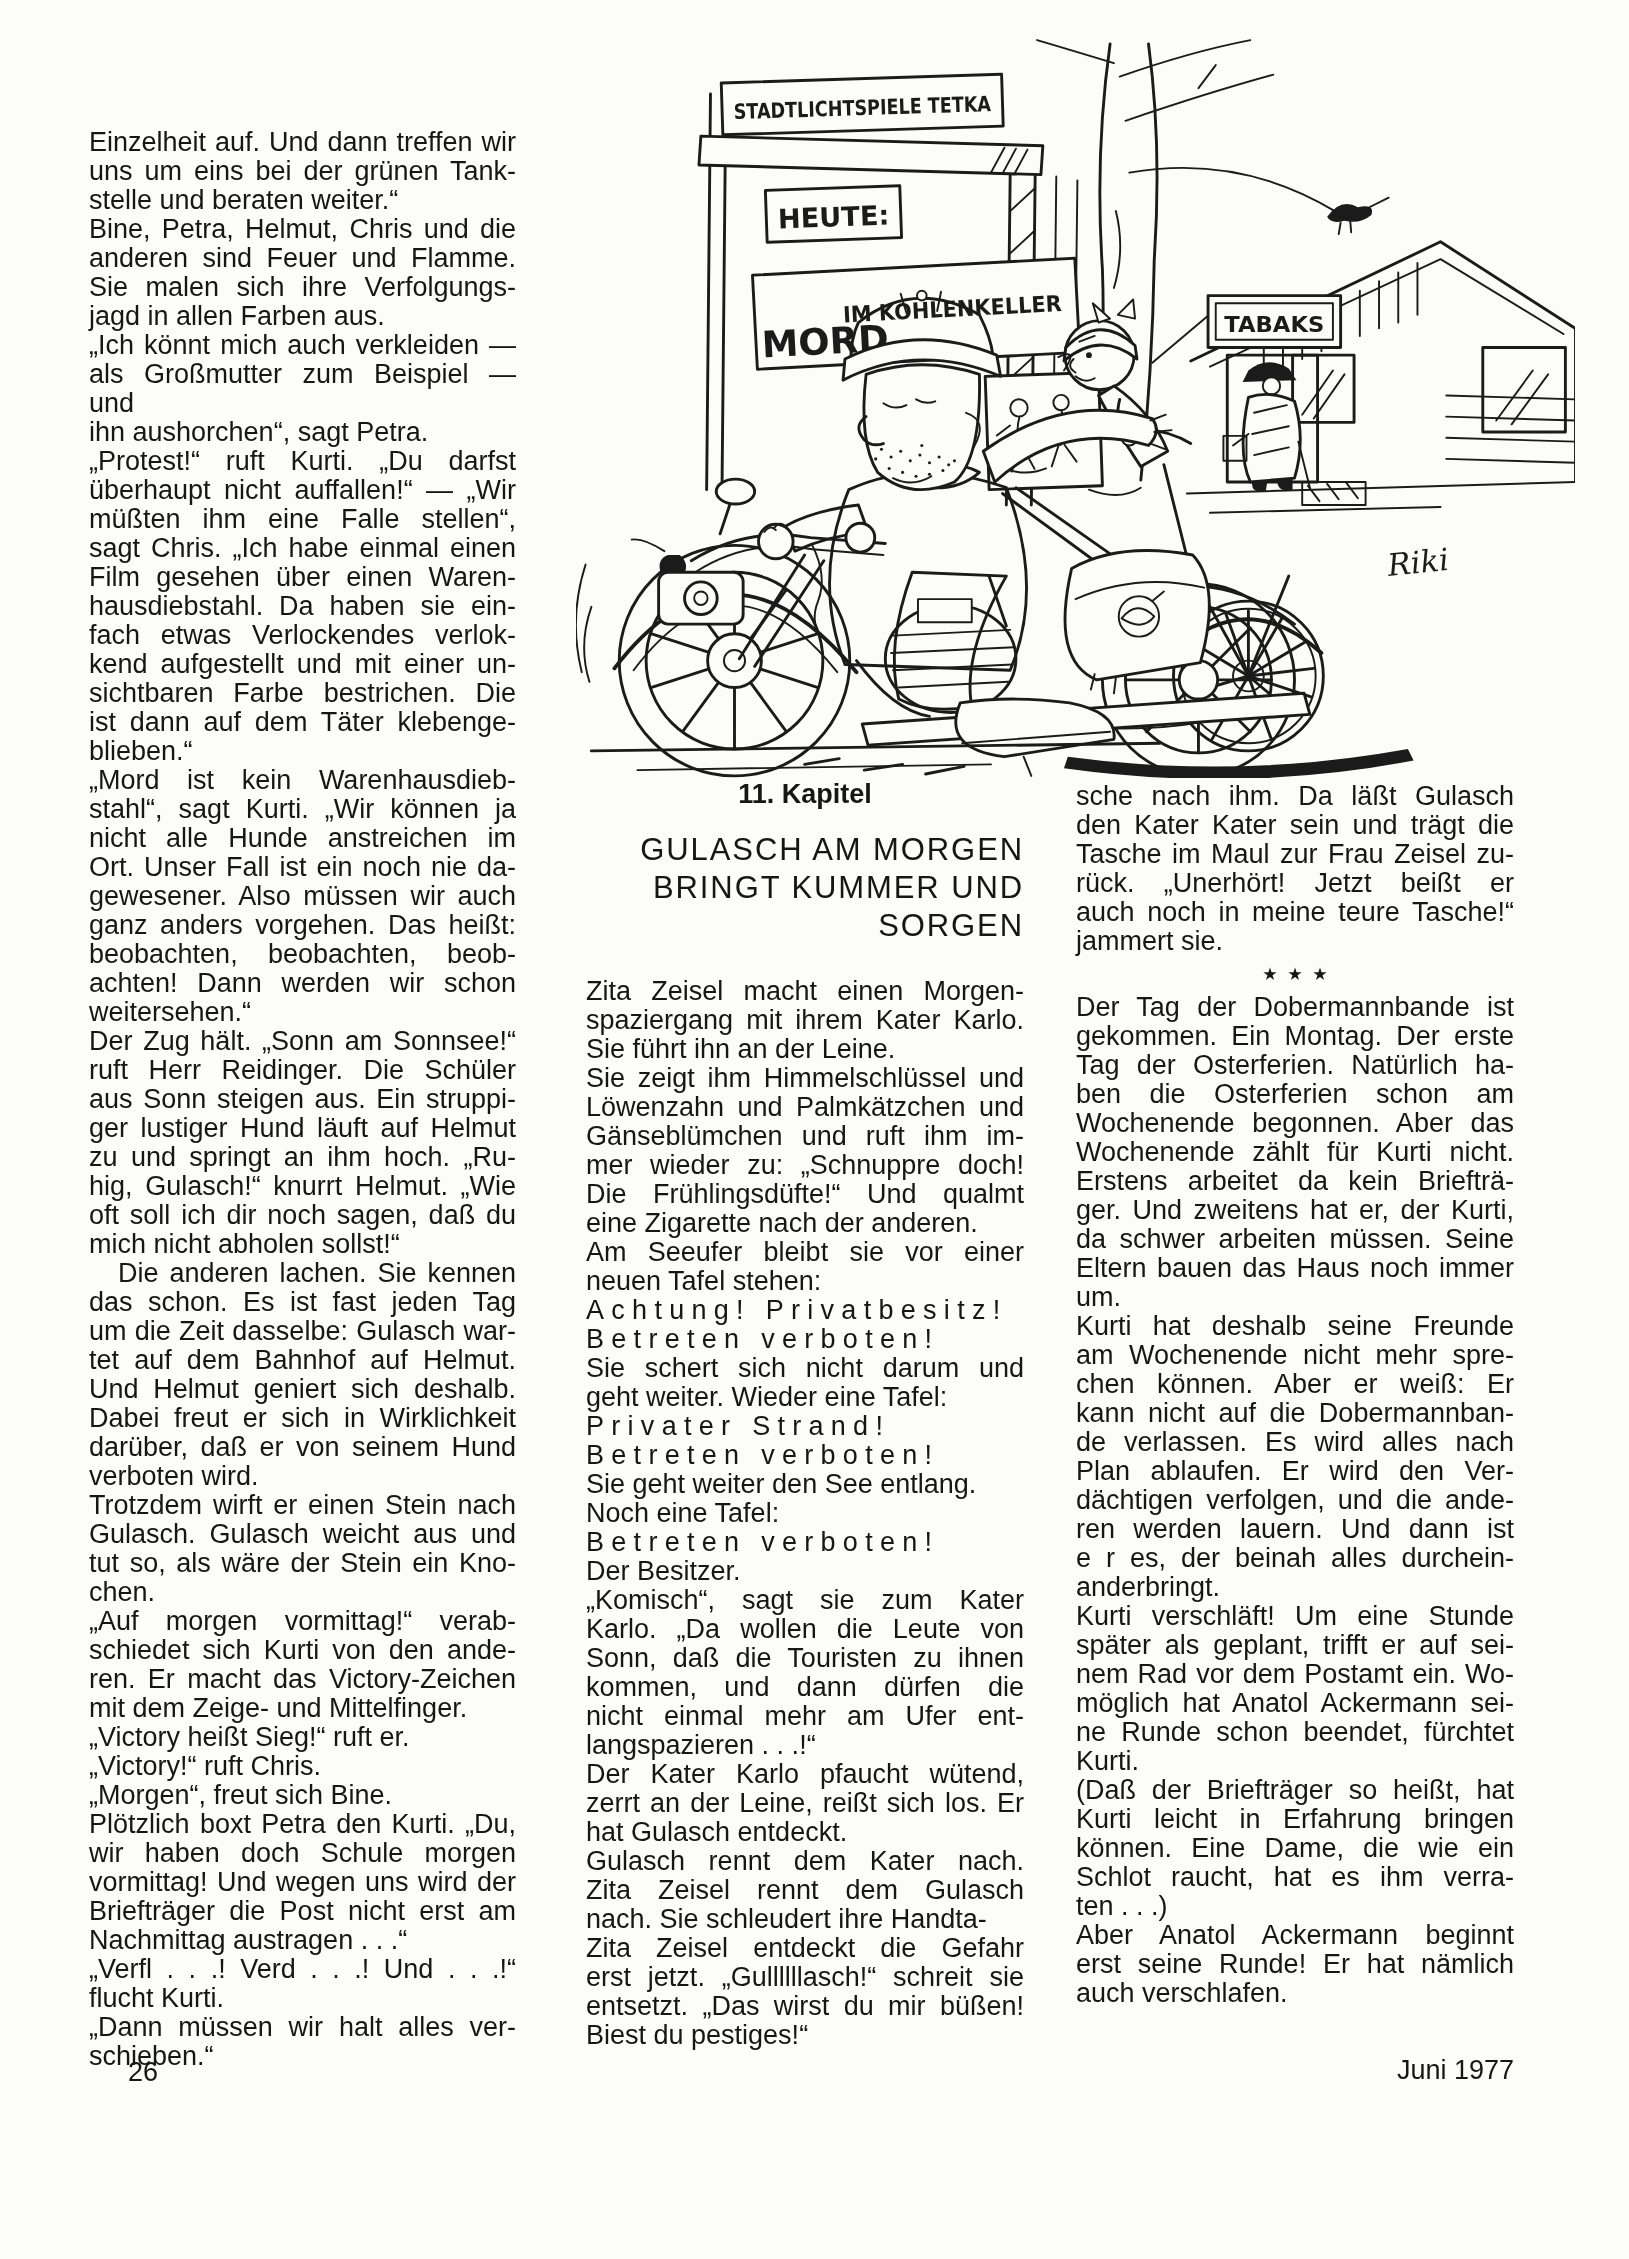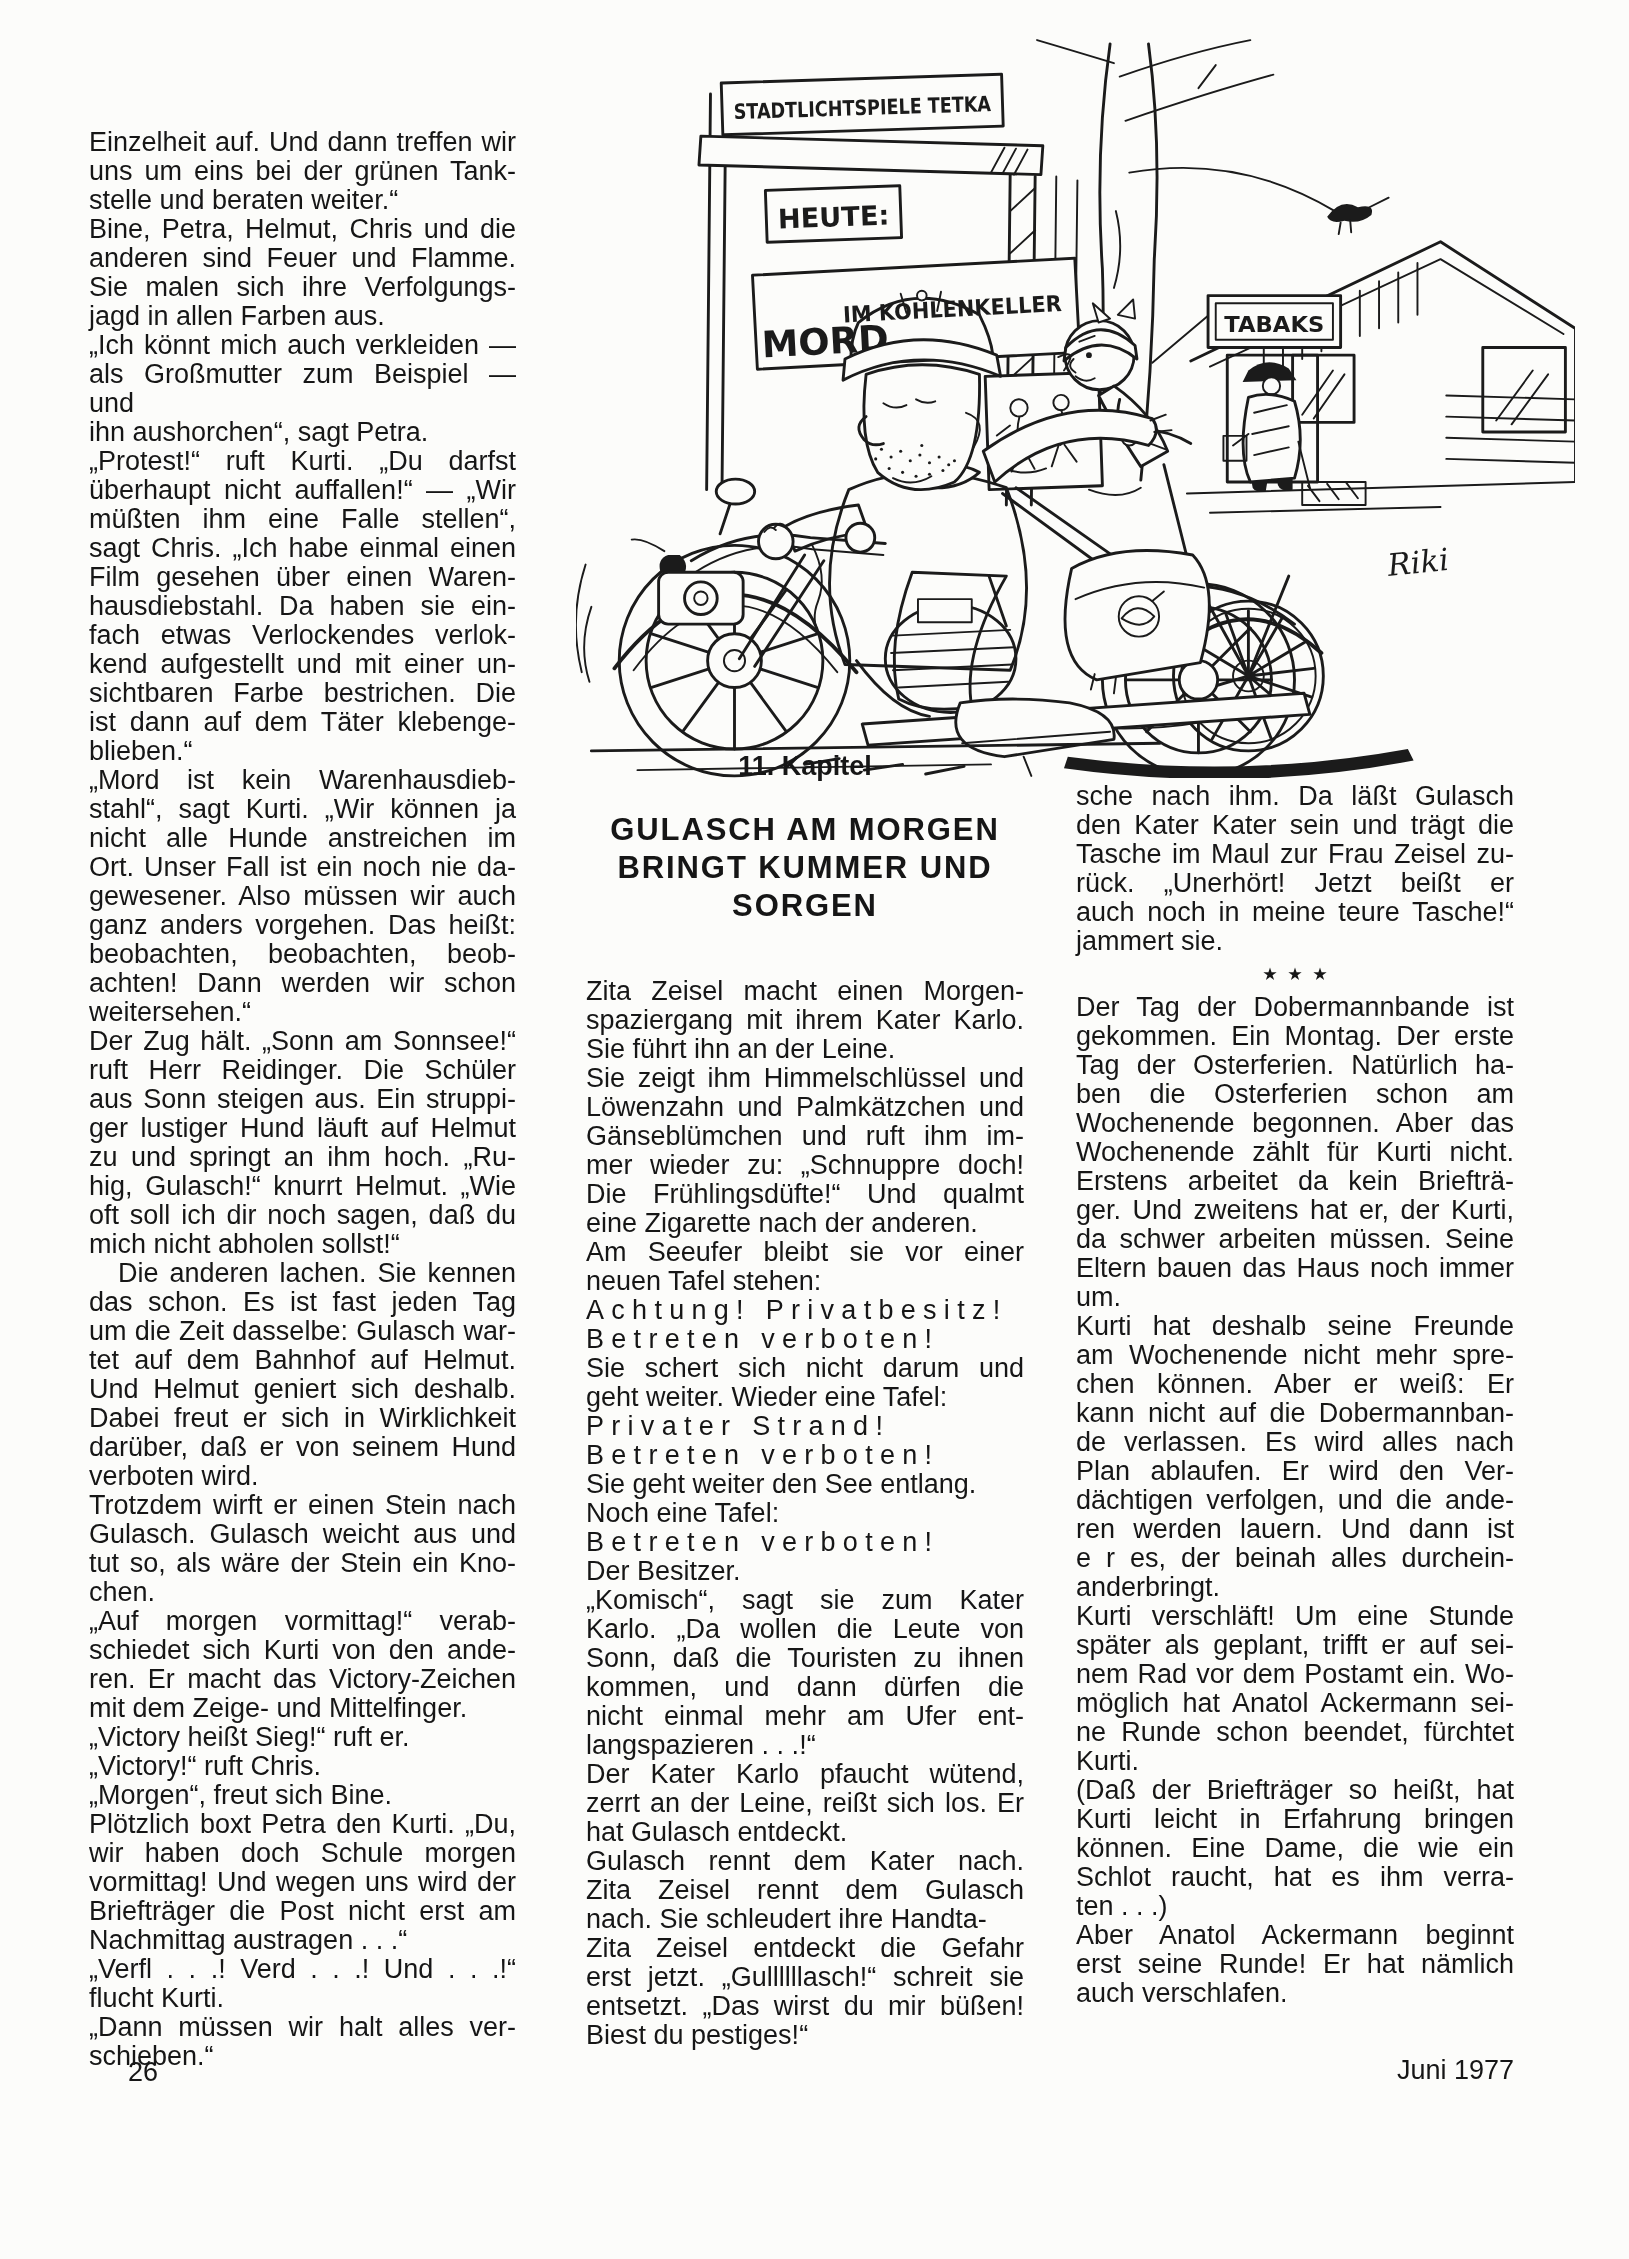--- a/index.html
+++ b/index.html
@@ -8,23 +8,23 @@
   .col{position:absolute;font-size:27px;line-height:29px;}
   #col-left{left:89px;top:100px;width:427px;margin-top:28px;}
   #col-mid-text{left:586px;top:977px;width:438px;}
   #col-right{left:1076px;top:782px;width:438px;}
   .line{text-align:justify;text-align-last:justify;}
   .line.last{text-align-last:left;}
   .para.letterspaced .line{letter-spacing:.27em;white-space:nowrap;text-align-last:left;}
   .para.indent .line:first-child{text-indent:29px;}
   .separator{text-align:center;font-family:"DejaVu Sans","Liberation Sans",sans-serif;
              font-size:17.3px;line-height:37px;letter-spacing:9.6px;text-indent:9.6px;}
-  .chapter-head{position:absolute;left:586px;top:750px;width:438px;text-align:center;}
+  .chapter-head{position:absolute;left:586px;top:778px;width:438px;text-align:center;}
   .kicker{font-weight:bold;font-size:27px;line-height:33px;}
-  .title{margin-top:28px;font-weight:bold;font-size:31px;line-height:38px;letter-spacing:1.9px;}
+  .title{margin-top:20px;font-weight:normal;font-size:31px;line-height:38px;letter-spacing:1.9px;text-align:right;}
   .footer-num{position:absolute;left:89px;top:2058px;font-size:27px;line-height:29px;margin-left:39px;}
   .footer-date{position:absolute;left:1076px;top:2056px;width:438px;text-align:right;
                font-size:27px;line-height:29px;}
   .illustration{position:absolute;left:576px;top:38px;width:999px;height:740px;}
   svg{display:block;}
   svg .ln{fill:none;stroke:#1b1b1b;stroke-width:3;stroke-linecap:round;stroke-linejoin:round;}
   svg .thin{stroke-width:2;}
   svg .thick{stroke-width:4;}
   svg .paper{fill:#fcfcfa;}
   svg .ink{fill:#1b1b1b;stroke:none;}

